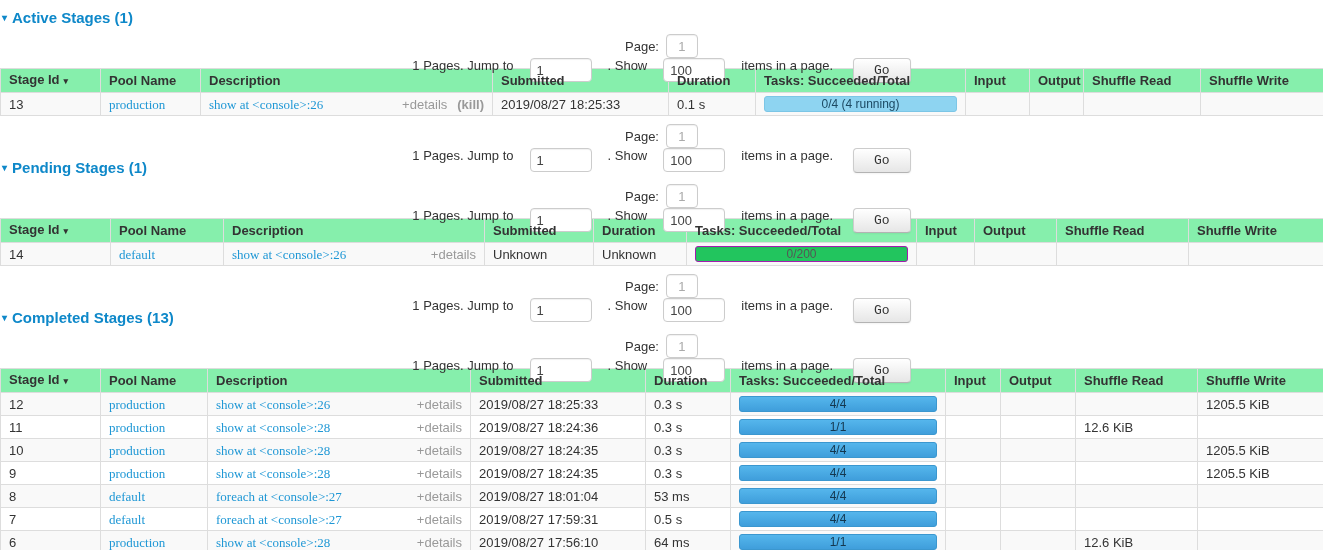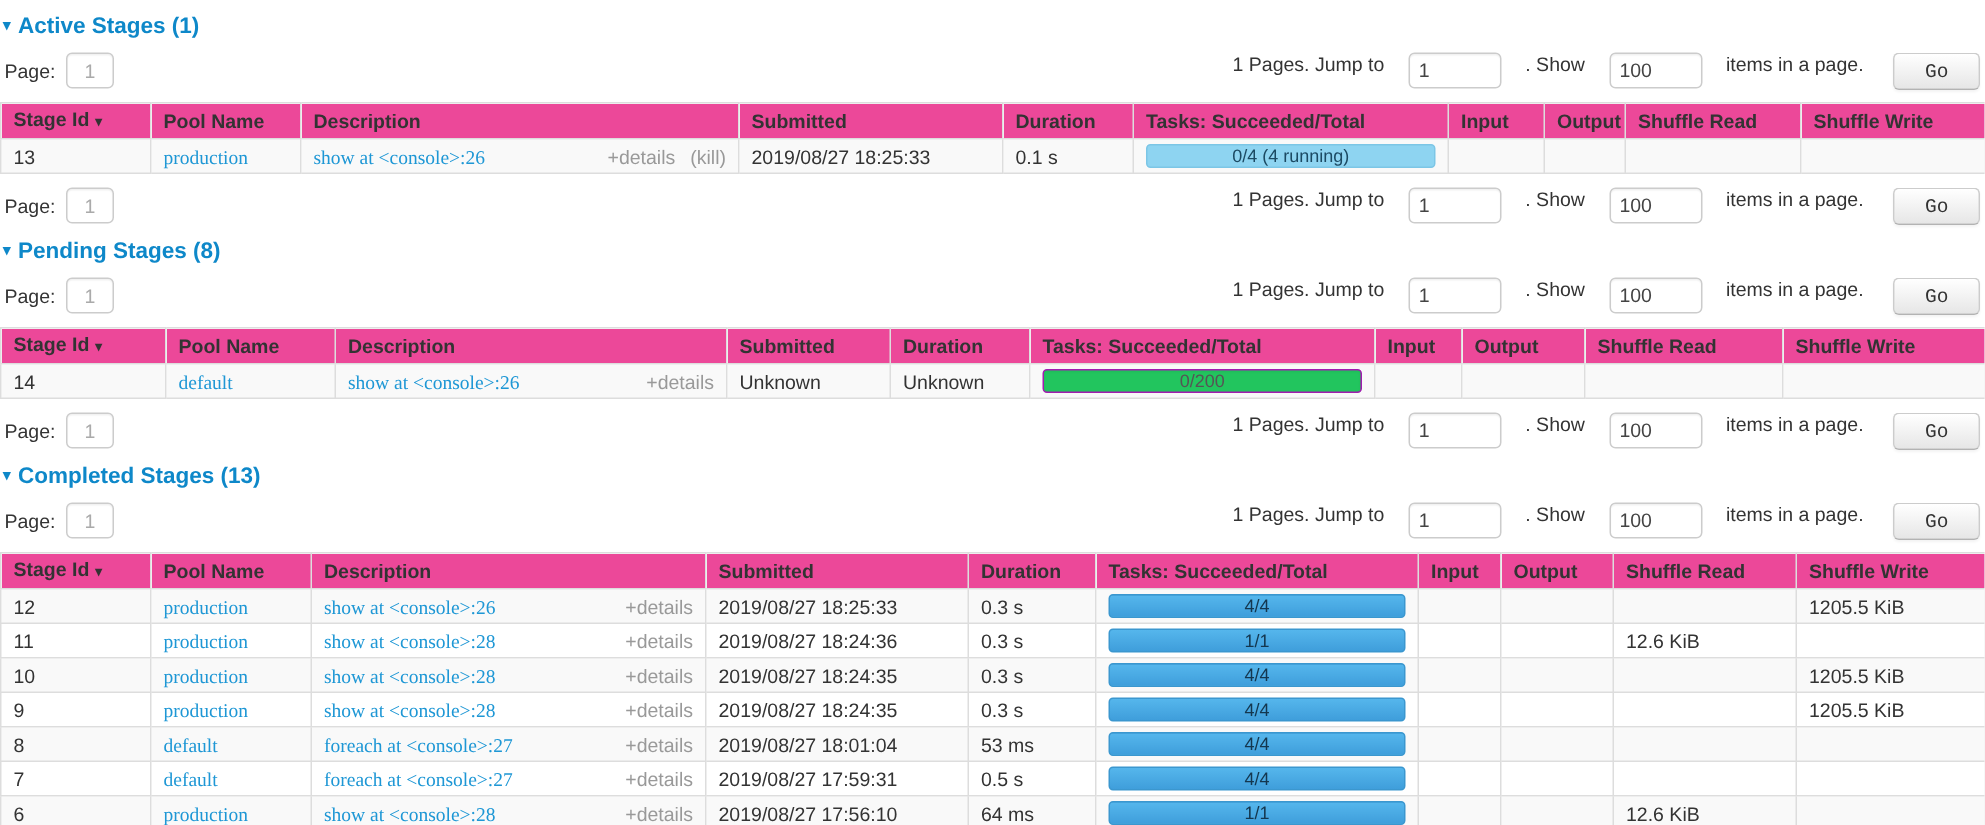--- a/index.html
+++ b/index.html
@@ -1,38 +1,38 @@
 <!DOCTYPE html>
 <html><head>
 <meta charset="utf-8">
 <style>
   html,body{margin:0;padding:0;width:1323px;height:550px;overflow:hidden;background:#fff;}
   body{font-family:"Liberation Sans",sans-serif;font-size:13px;color:#333;}
 
   .section-title{font-size:15px;font-weight:bold;color:#0e88c9;margin:9px 0 8px 2px;display:flex;align-items:center;gap:5px;cursor:pointer;}
   .arrow{font-size:10px;line-height:1;}
 
-  .pagebar{display:flex;justify-content:space-between;align-items:center;margin:8px 3px;height:26px;}
+  .pagebar{display:flex;justify-content:space-between;align-items:center;margin:8px 3px;height:26px;flex-direction:column;}
   .page-left{display:flex;align-items:center;gap:7px;}
   .page-right{display:flex;align-items:flex-start;gap:16px;}
   .page-input{width:32px;height:24px;box-sizing:border-box;border:1px solid #ccc;border-radius:4px;text-align:center;color:#aaa;font-size:13px;font-family:inherit;box-shadow:inset 0 1px 1px rgba(0,0,0,.06);}
   .num-input{width:62px;height:24px;box-sizing:border-box;border:1px solid #ccc;border-radius:4px;padding:2px 6px;color:#444;font-size:13px;font-family:inherit;box-shadow:inset 0 1px 1px rgba(0,0,0,.06);}
   .go-btn{height:25px;padding:2px 20px;margin-left:4px;border:1px solid #ccc;border-bottom-color:#b3b3b3;border-radius:4px;background:linear-gradient(#ffffff,#e6e6e6);color:#333;font-size:13px;font-family:Liberation Mono, monospace;cursor:pointer;box-shadow:0 1px 2px rgba(0,0,0,.05);}
 
   .stage-table{width:1323px;table-layout:fixed;border-collapse:collapse;margin-top:2px;}
   .stage-table th,.stage-table td{border:1px solid #ddd;padding:3px 8px;text-align:left;white-space:nowrap;overflow:hidden;font-size:13px;line-height:15px;}
-  .stage-table th{font-weight:bold;background:#ec4899;cursor:pointer;}
+  .stage-table th{font-weight:bold;background:#86efac;cursor:pointer;}
   .stage-table tbody tr:nth-child(odd){background:#f9f9f9;}
   .sort-icon{margin-left:4px;font-size:9px;color:#333;}
 
   .link{color:#1e97d5;text-decoration:none;cursor:pointer;font-family:Liberation Serif, serif;}
   .muted{color:#999;cursor:pointer;}
   .desc-flex{display:flex;align-items:center;}
   .spacer{flex:1;}
-  .kill{margin-left:10px;}
+  .kill{margin-left:10px;font-weight:bold;}
 
   .tasks-cell{padding:2px 4px;}
   .progress{height:16px;line-height:15px;border-radius:3px;text-align:center;font-size:12px;box-sizing:border-box;}
   .progress.done{background:linear-gradient(#55b6ec,#3f9edb);border:1px solid #3b97cf;color:#14374f;}
   .progress.running{background:#8ed4f1;border:1px solid #7cc6e6;color:#1c4a63;}
   .progress.empty{background:#22c55e;border:1px solid #a21caf;color:#555;box-shadow:inset 0 1px 2px rgba(0,0,0,.05);}
 </style>
 </head>
 <body>
 
@@ -123,21 +123,21 @@
       <span>items in a page.</span>
       <button class="go-btn">Go</button>
     </div>
   </div>
 </div>
   </section>
 
   <section class="stage-section">
     <h4 class="section-title">
       <span class="arrow">▾</span>
-      <span class="title-text">Pending Stages (8)</span>
+      <span class="title-text">Pending Stages (1)</span>
     </h4>
     <div class="pb-slot top">
   <div class="pagebar">
     <div class="page-left">
       <span>Page:</span>
       <input class="page-input" value="1" style="">
     </div>
     <div class="page-right">
       <span>1 Pages. Jump to</span>
       <input class="num-input" value="1" style="">

